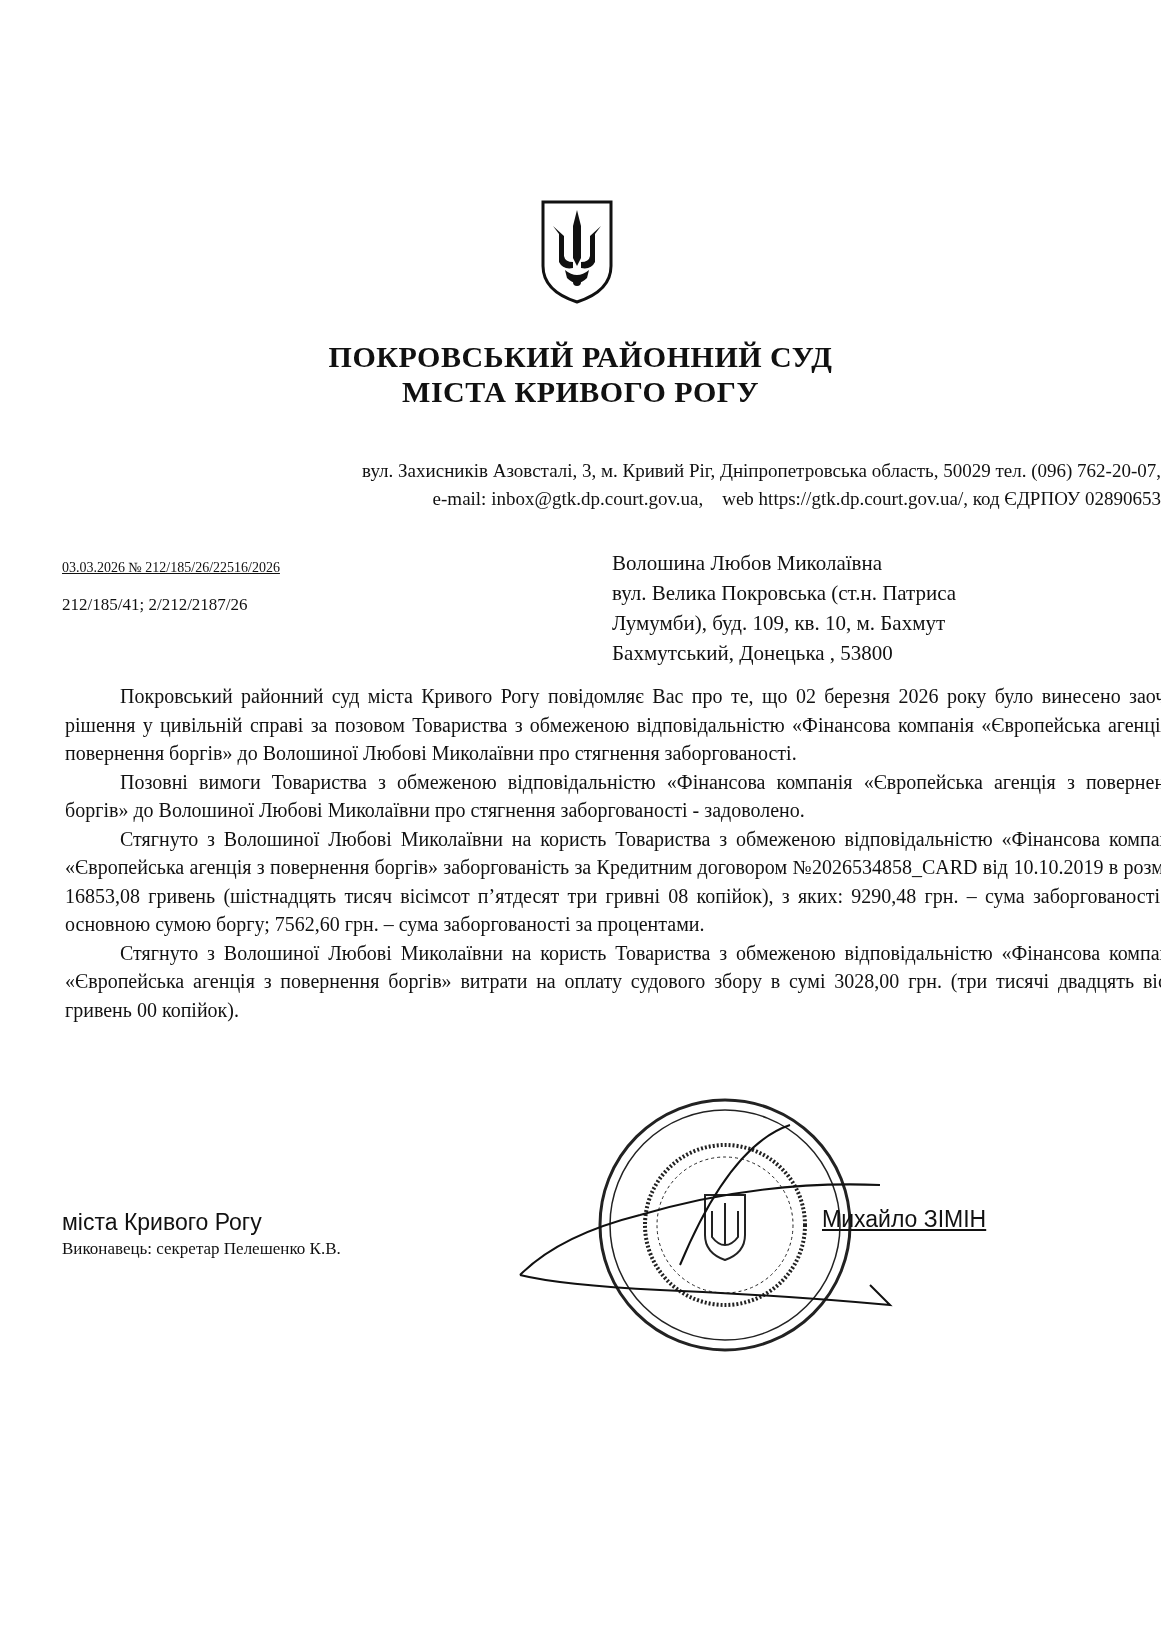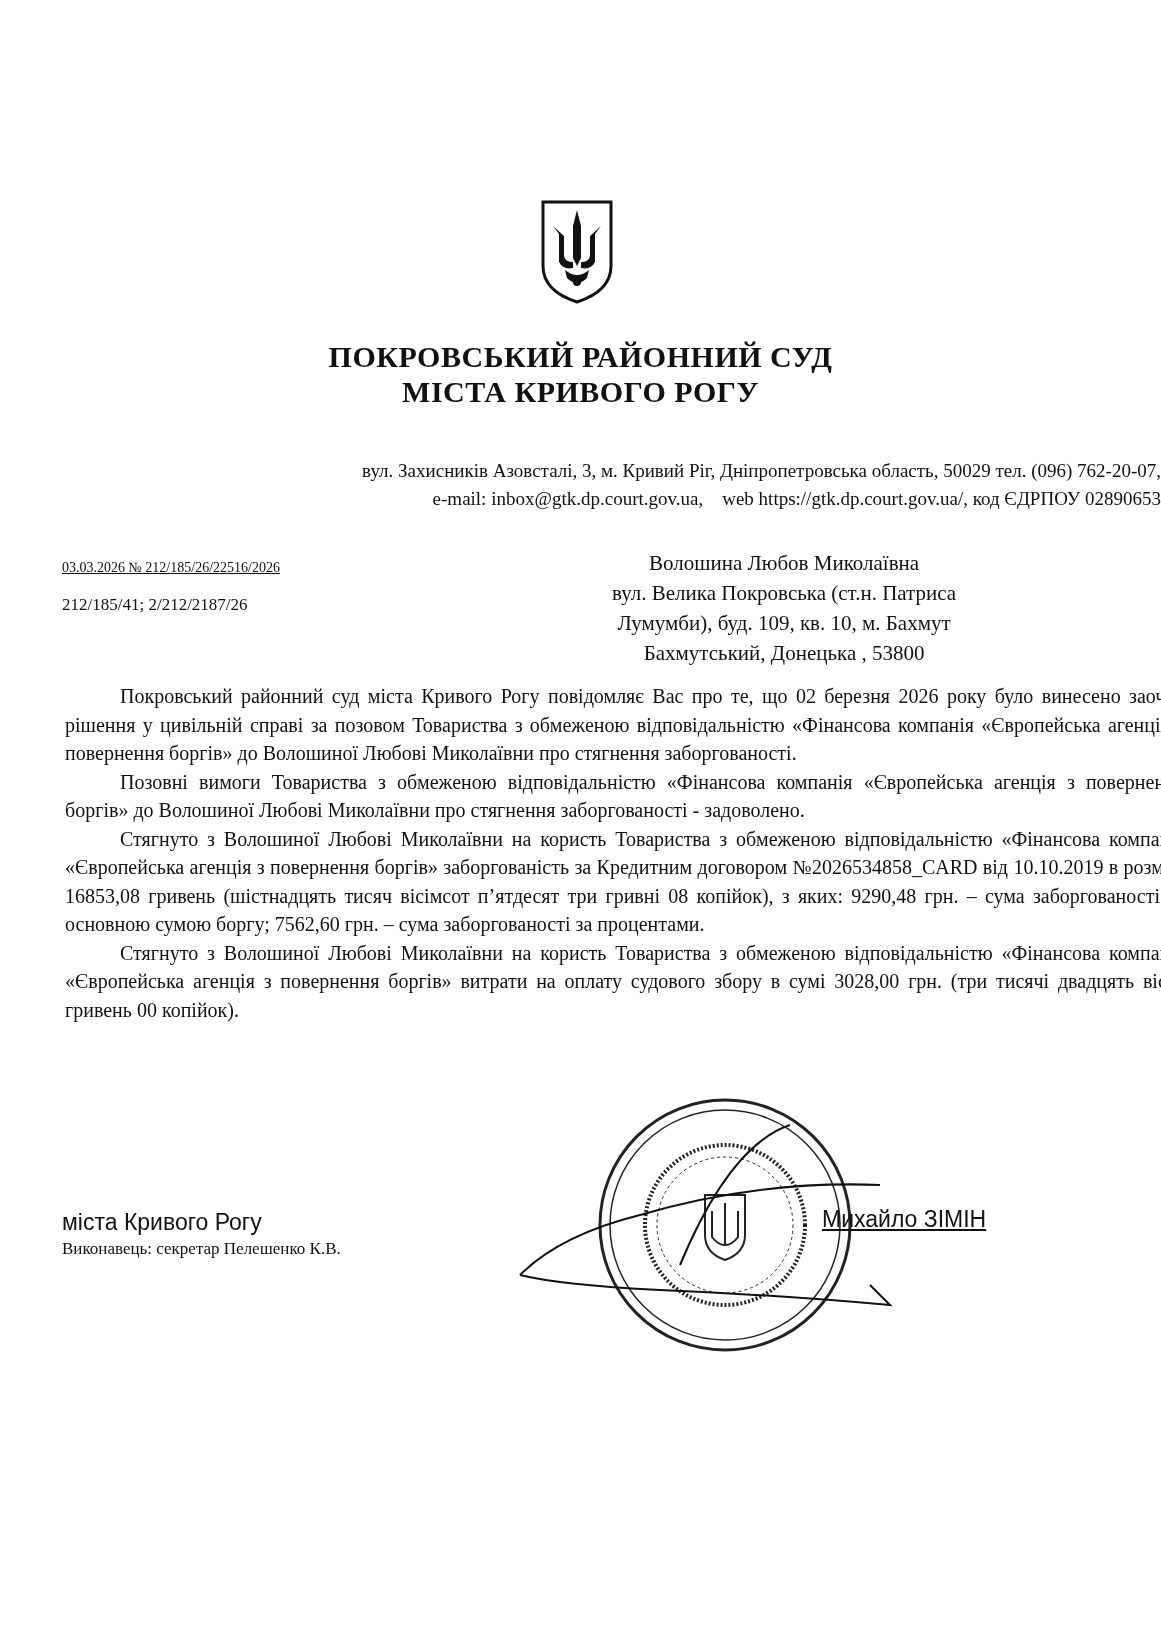--- a/index.html
+++ b/index.html
@@ -6,21 +6,21 @@
   body { width: 1161px; height: 1634px; position: relative; overflow: hidden; color: #111; font-family: "Liberation Serif", serif; }
   .page { position: absolute; left: 0; top: 0; width: 1161px; height: 1634px; background: #fff; }
   .emblem { position: absolute; left: 537px; top: 196px; width: 80px; height: 110px; }
   .court-title { position: absolute; left: 0; width: 1161px; text-align: center; font-weight: bold; font-size: 30px; letter-spacing: 0.5px; }
   .court-title.l1 { top: 340px; }
   .court-title.l2 { top: 375px; }
   .contacts { position: absolute; left: 0; width: 1161px; text-align: right; font-size: 19px; line-height: 28px; top: 445px; margin-top: 12px; }
   .contacts .u { }
   .ref { position: absolute; left: 62px; top: 560px; font-size: 14px; text-decoration: underline; }
   .ref2 { position: absolute; left: 62px; top: 595px; font-size: 17px; }
-  .addressee { position: absolute; left: 612px; top: 548px; font-size: 21px; line-height: 30px; font-family: "Liberation Serif", serif; text-align: center; }
+  .addressee { position: absolute; left: 612px; top: 548px; font-size: 21px; line-height: 30px; font-family: "Liberation Serif", serif; }
   .body-text { position: absolute; left: 65px; top: 682px; width: 1120px; font-size: 20px; line-height: 28.5px; text-align: justify; }
   .body-text p { margin: 0; text-indent: 55px; white-space: pre-line; }
   .signature-block { position: absolute; left: 62px; top: 1205px; font-family: "Liberation Sans", sans-serif; }
   .sig-title { font-size: 23px; line-height: 34px; }
   .sig-exec { font-family: "Liberation Serif", serif; font-size: 17px; }
   .judge-name { position: absolute; left: 822px; top: 1206px; font-family: "Liberation Sans", sans-serif; font-size: 23px; text-decoration: underline; }
   .stamp { position: absolute; left: 500px; top: 1085px; width: 430px; height: 290px; }
 </style>
 </head>
 <body>

